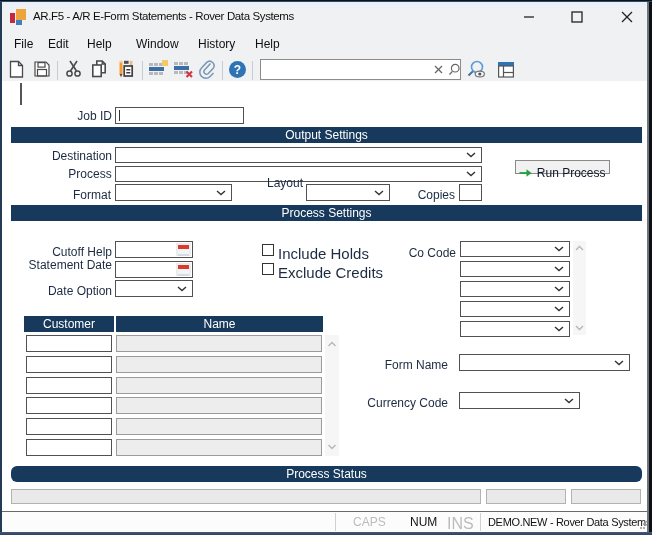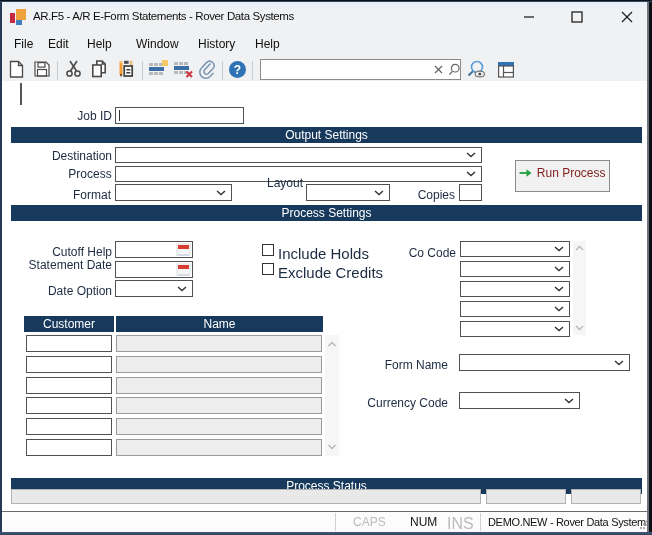--- a/index.html
+++ b/index.html
@@ -179,21 +179,21 @@
       </div>
   <div class="lbl" style="left:200px;top:174px;width:101px;">Layout</div>
   <div class="dd" style="left:304px;top:182px;width:84px;height:17px;">
         <svg width="10" height="6">
           <polyline points="1,1 5,4.6 9,1" fill="none" stroke="#333" stroke-width="1.4"></polyline>
         </svg>
       </div>
   <div class="lbl" style="left:350px;top:186px;width:103px;">Copies</div>
   <div class="inp" style="left:457px;top:182px;width:23px;height:17px;"></div>
 
-  <div class="abs" style="left:513px;top:158px;width:95px;height:32px;background:#f1f1f1;border:1px solid #8a8a8a;box-sizing:border-box;font-size:12px;color:#7f1d1d;white-space:nowrap;line-height:24px;text-align:center;">
+  <div class="abs" style="left:513px;top:158px;width:95px;height:14px;background:#f1f1f1;border:1px solid #8a8a8a;box-sizing:border-box;font-size:12px;color:#0f172a;white-space:nowrap;line-height:24px;text-align:center;">
     <svg width="14" height="10" style="vertical-align:-1px;">
           <line x1="0.5" y1="5" x2="9.5" y2="5" stroke="#21a23e" stroke-width="1.8"></line>
           <polygon points="7.5,1.2 12.5,5 7.5,8.8" fill="#21a23e"></polygon>
         </svg> Run Process
   </div>
 
   <div class="band" style="top:203px;">Process Settings</div>
 
   <div class="lbl" style="left:0px;top:243px;width:110px;">Cutoff Help</div>
   <div class="inp" style="left:113px;top:239px;width:78px;height:17px;"></div>
@@ -289,21 +289,21 @@
           <polyline points="1,1 5,4.6 9,1" fill="none" stroke="#333" stroke-width="1.4"></polyline>
         </svg>
       </div>
   <div class="lbl" style="left:330px;top:394px;width:116px;">Currency Code</div>
   <div class="dd" style="left:457px;top:390px;width:121px;height:17px;">
         <svg width="10" height="6">
           <polyline points="1,1 5,4.6 9,1" fill="none" stroke="#333" stroke-width="1.4"></polyline>
         </svg>
       </div>
 
-  <div class="band" style="top:476px;">Process Status</div>
+  <div class="band" style="top:464px;border-radius:6px;">Process Status</div>
   <div class="sbox" style="left:9px;top:487px;width:470px;height:15px;"></div>
   <div class="sbox" style="left:484px;top:487px;width:80px;height:15px;"></div>
   <div class="sbox" style="left:569px;top:487px;width:70px;height:15px;"></div>
 
   <div class="abs" style="left:0px;top:509px;width:645px;height:1px;background:#6a6a6a;"></div>
   <div class="abs" style="left:0px;top:510px;width:645px;height:20px;background:#fcfcfc;"></div>
   <div class="abs" style="left:333px;top:511px;width:1px;height:18px;background:#d0d0d0;"></div>
   <div class="abs" style="left:351px;top:513px;font-size:12px;color:#bcbcbc;">CAPS</div>
   <div class="abs" style="left:399px;top:513px;font-size:12px;color:#111;margin-left:9px;">NUM</div>
   <div class="abs" style="left:445px;top:513px;font-size:16px;color:#bcbcbc;">INS</div>

